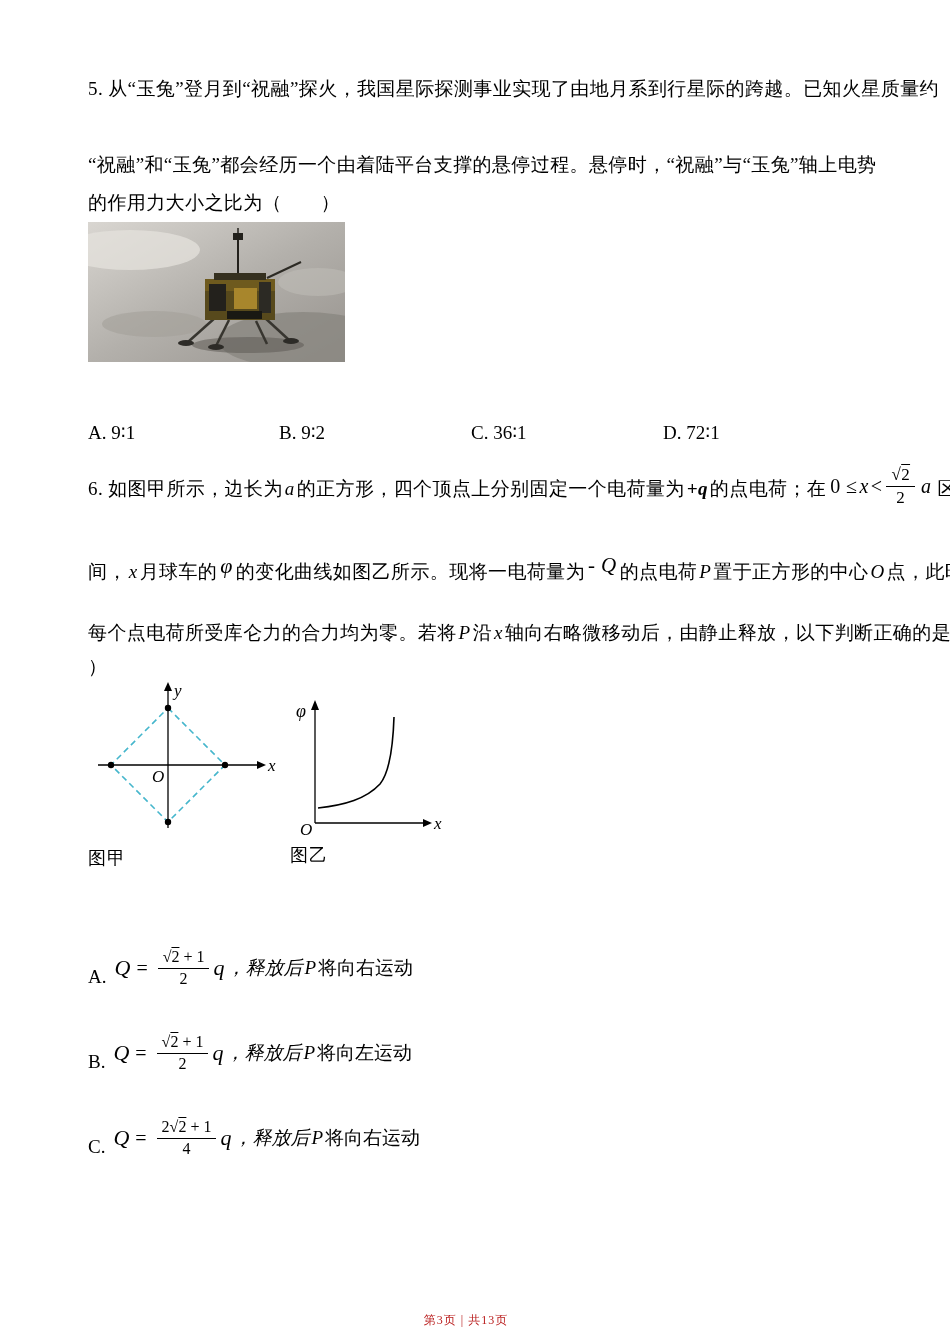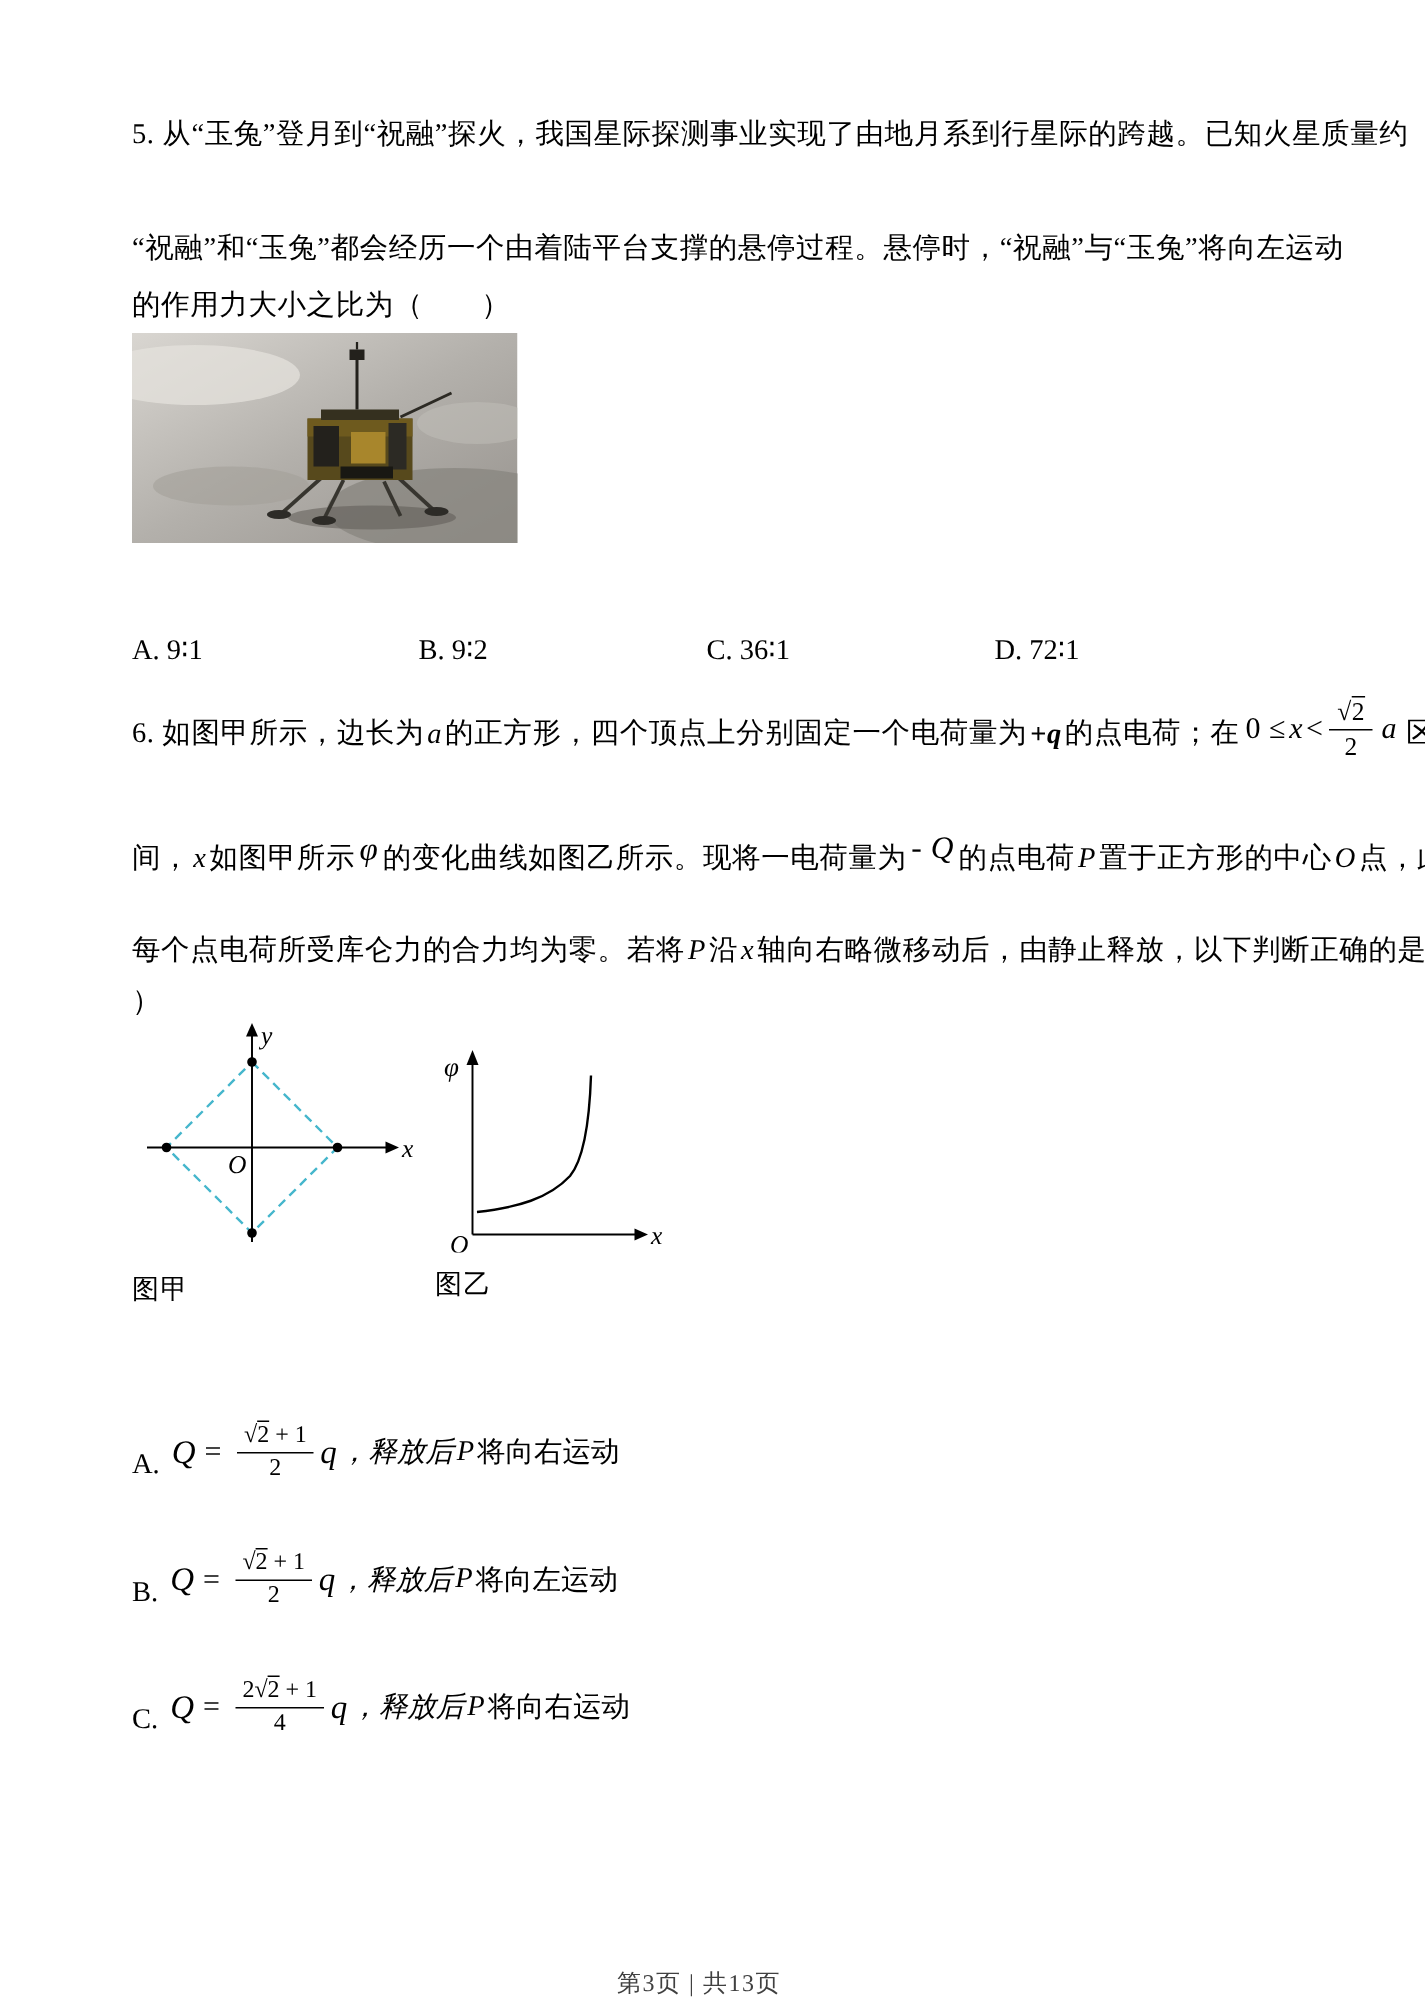--- a/index.html
+++ b/index.html
@@ -37,31 +37,31 @@
     position:absolute; left:88px; display:flex; align-items:center;
     height:54px; font-size:19px; white-space:nowrap;
   }
   .opt .letter { align-self:flex-end; padding-bottom:7px; margin-right:8px; }
   .opt .bigvar { font-style:italic; font-size:22px; }
   .opt .eq { margin:0 6px; font-size:20px; }
   .opt .frac { font-size:16px; }
   .opt .tail { margin-left:2px;font-style:italic; }
   .footer {
     position:absolute; top:1312px; left:0; width:932px; text-align:center;
-    font-size:16px; color:#404040; letter-spacing:1px;
+    font-size:12px; color:#b91c1c; letter-spacing:1px;
   }
   svg text { font-family:"Liberation Serif","DejaVu Serif",serif; }
 </style>
 </head>
 <body>
 
 <div class="page">
 
   <div class="tline" style="top:76px">5. 从“玉兔”登月到“祝融”探火，我国星际探测事业实现了由地月系到行星际的跨越。已知火星质量约</div>
-  <div class="tline" style="top:152px">“祝融”和“玉兔”都会经历一个由着陆平台支撑的悬停过程。悬停时，“祝融”与“玉兔”将向左运动</div>
+  <div class="tline" style="top:152px">“祝融”和“玉兔”都会经历一个由着陆平台支撑的悬停过程。悬停时，“祝融”与“玉兔”轴上电势</div>
   <div class="tline" style="top:190px">的作用力大小之比为（　　）</div>
 
   <div class="photo">
     <svg viewBox="0 0 257 140" width="257" height="140">
       <defs>
         <linearGradient id="ground" x1="0" y1="0" x2="1" y2="1">
           <stop offset="0" stop-color="#d9d6d1"></stop>
           <stop offset="0.5" stop-color="#b3b0ab"></stop>
           <stop offset="1" stop-color="#97938e"></stop>
         </linearGradient>
@@ -113,21 +113,21 @@
         <span> &lt; </span>
         <span class="frac">
           <span class="num"><span>√</span><span class="rad">2</span></span>
           <span class="den">2</span>
         </span>
         <span class="var">a</span>
       </span><span>区</span>
   </div>
 
   <div class="tline" style="top:558px">
-    <span>间，</span><span class="var">x</span><span>如图甲所示</span><span class="phi">φ</span><span>的变化曲线如图乙所示。现将一电荷量为</span><span class="negq">- Q</span><span>的点电荷</span><span class="var">P</span><span>置于正方形的中心</span><span class="var">O</span><span>点，此时</span>
+    <span>间，</span><span class="var">x</span><span>月球车的</span><span class="phi">φ</span><span>的变化曲线如图乙所示。现将一电荷量为</span><span class="negq">- Q</span><span>的点电荷</span><span class="var">P</span><span>置于正方形的中心</span><span class="var">O</span><span>点，此时</span>
   </div>
 
   <div class="tline" style="top:620px">
     <span>每个点电荷所受库仑力的合力均为零。若将</span><span class="var">P</span><span>沿</span><span class="var">x</span><span>轴向右略微移动后，由静止释放，以下判断正确的是（</span>
   </div>
 
   <div class="tline" style="top:654px">）</div>
 
   <div class="figbox" style="left:88px; top:680px; width:192px;">
     <svg viewBox="0 0 192 158" width="192" height="158">

